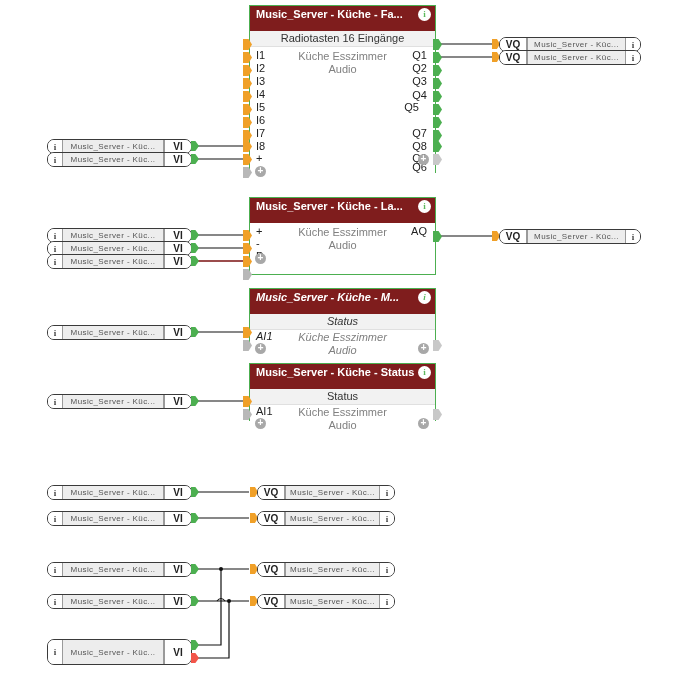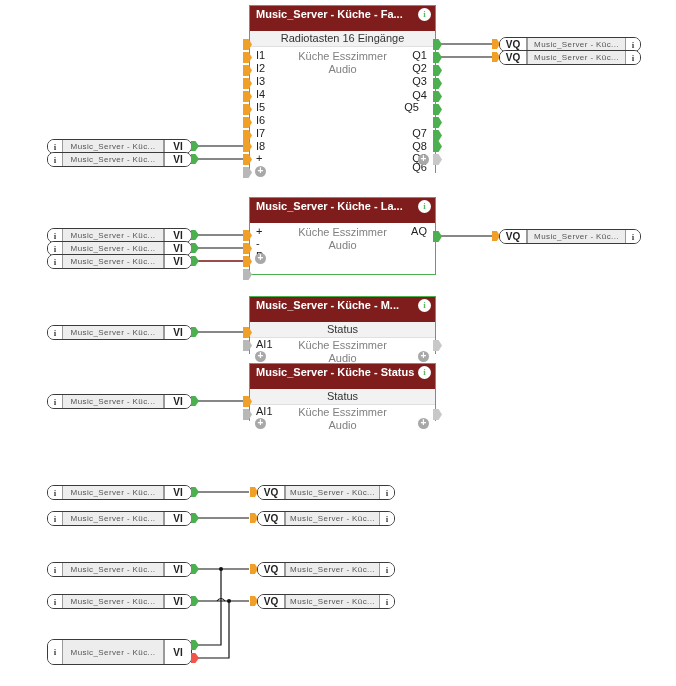--- a/index.html
+++ b/index.html
@@ -200,21 +200,21 @@
       <div class="pin-label right" style="right:8px;top:2px;">AQ</div>
       <div class="plus-node" style="left:5px;top:30px;">+</div>
     </div>
   </div>
   <div class="conn-in" style="left:243px;top:230px;"></div>
   <div class="conn-in" style="left:243px;top:243px;"></div>
   <div class="conn-in" style="left:243px;top:256px;"></div>
   <div class="conn-in gray" style="left:243px;top:269px;"></div>
   <div class="conn-out" style="left:433px;top:231px;"></div>
 
-  <div class="fb" style="left:249px;top:296px;width:187px;height:58px;">
+  <div class="fb" style="left:249px;top:288px;width:187px;height:58px;font-style:italic;">
     <div class="fb-header">
       <span>Music_Server - Küche - M...</span>
       <span class="fb-info">i</span>
     </div>
     <div class="fb-sub">Status</div>
     <div class="fb-body" style="height:24px;">
       <div class="fb-center" style="top:1px;">Küche Esszimmer</div>
       <div class="fb-center" style="top:14px;">Audio</div>
       <div class="pin-label" style="left:6px;top:0px;">AI1</div>
       <div class="plus-node" style="left:5px;top:13px;">+</div>

